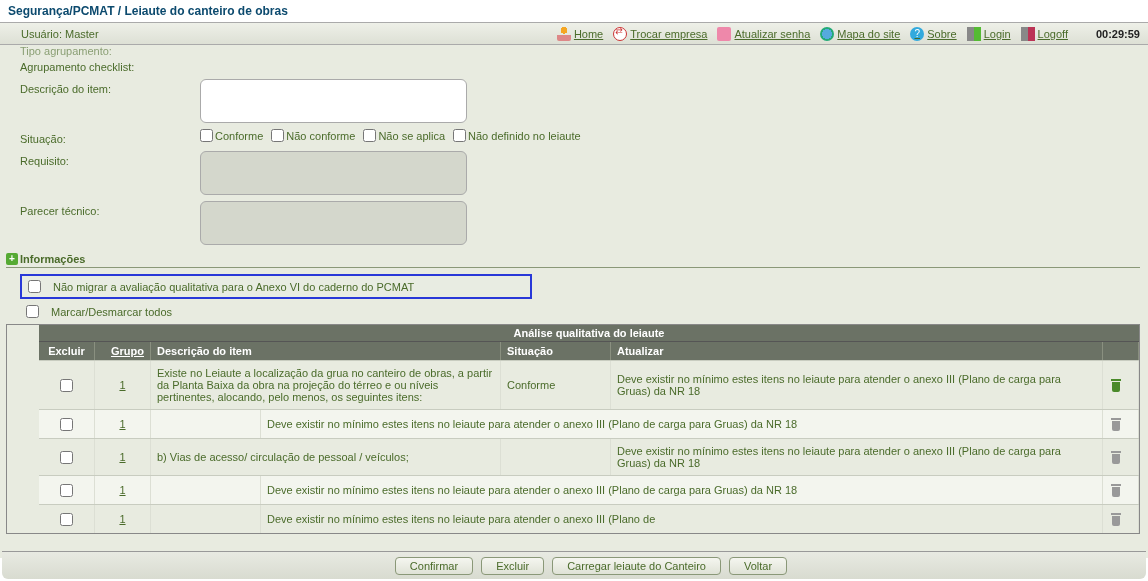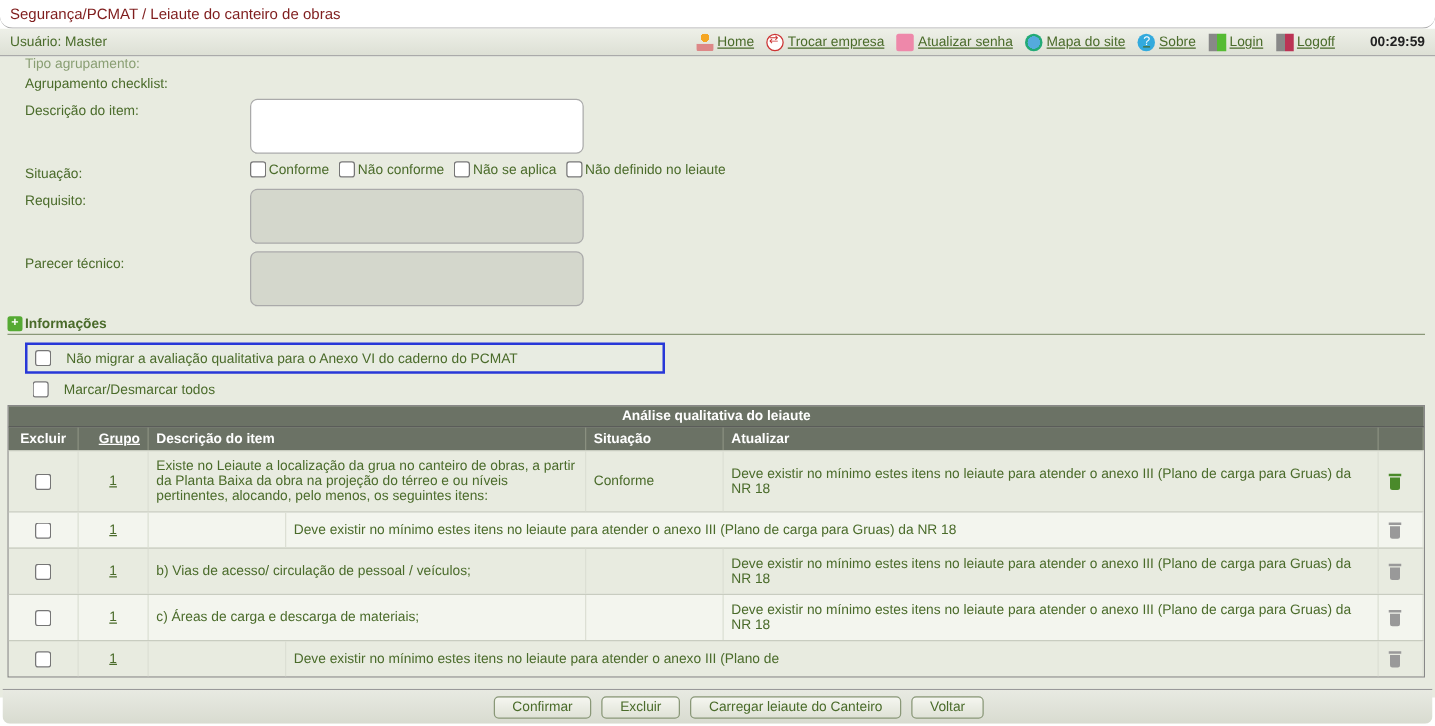--- a/index.html
+++ b/index.html
@@ -1,18 +1,18 @@
 <!DOCTYPE html>
 <html><head>
 <meta charset="utf-8">
 <style>
 * { box-sizing: border-box; margin: 0; padding: 0; }
 body { font-family: Verdana, Arial, sans-serif; font-size: 11px; color: #4a6b2a; background: #fff; width: 1148px; height: 581px; overflow: hidden; position: relative; }
-.breadcrumb { background: #fff; border-bottom: 1px solid #aaa; padding: 4px 8px; font-weight: normal; color: #7f1d1d; font-size: 12px; border-radius: 10px; }
-.topbar { background: linear-gradient(#eef0e8, #dde0d5); border-bottom: 1px solid #aaa; height: 22px; display: flex; align-items: center; padding: 0 8px; font-size: 11px; position: relative; text-align: center; }
+.breadcrumb { background: #fff; border-bottom: 1px solid #aaa; padding: 4px 8px; font-weight: bold; color: #0c4a6e; font-size: 12px; }
+.topbar { background: linear-gradient(#eef0e8, #dde0d5); border-bottom: 1px solid #aaa; height: 22px; display: flex; align-items: center; padding: 0 21px; font-size: 11px; position: relative; text-align: center; }
 .user { color: #4a6b2a; }
 .topnav { position: absolute; right: 8px; top: 0; height: 22px; display: flex; align-items: center; gap: 10px; }
 .topnav .nav-item { display: flex; align-items: center; gap: 3px; color: #4a6b2a; cursor: pointer; text-decoration: underline; }
 .topnav .ico { width: 14px; height: 14px; display: inline-block; }
 .clock { color: #222; font-weight: bold; margin-left: 18px; }
 .ico-home { background: radial-gradient(circle at 50% 40%, #f5a623 40%, transparent 41%); border-bottom: 6px solid #d88; border-radius: 2px; }
 .ico-swap { background: #fff; border: 1px solid #c33; border-radius: 50%; position: relative; }
 .ico-swap::after { content:"⇄"; position:absolute; top:-2px; left:1px; font-size:9px; color:#c33; }
 .ico-key { background: #e8a; border-radius: 2px; }
 .ico-globe { background: radial-gradient(circle,#5ad 50%,#2a7 51%); border-radius:50%; }
@@ -24,21 +24,21 @@
 .field-row { display: flex; align-items: flex-start; margin-bottom: 6px; }
 .field-label { width: 180px; color: #4a6b2a; padding-top: 4px; }
 .textarea-box { width: 267px; height: 44px; background: #fff; border: 1px solid #aaa; border-radius: 6px; resize: none; }
 .textarea-gray { width: 267px; height: 44px; background: #d4d7cc; border: 1px solid #aaa; border-radius: 6px; resize: none; }
 .checks { display: flex; gap: 8px; align-items: center; color: #4a6b2a; }
 .checks label { display: flex; align-items: center; gap: 2px; }
 .section-head { display: flex; align-items: center; gap: 2px; color: #4a6b2a; font-weight: bold; border-bottom: 1px solid #8a9878; margin-top: 6px; padding: 2px 0; margin-left: -14px; }
 .plus { width:12px; height:12px; background:#5a3; color:#fff; border-radius:2px; text-align:center; line-height:12px; font-size:10px; }
 .highlight-row { border: 2px solid #2838d8; padding: 4px 6px; margin-top: 6px; background: #e8ece2; display: flex; align-items: center; gap: 12px; width: 512px; }
 .check-row { padding: 4px 6px; margin-top: 2px; display: flex; align-items: center; gap: 12px; }
-.table-wrap { border: 1px solid #888; margin-top: 2px; margin-left: -14px; }
+.table-wrap { border: 1px solid #888; margin-top: 2px; margin-left: -14px; padding-left: 32px; }
 .table-title { background: #6b7265; color: #fff; text-align: center; font-weight: bold; padding: 2px; border-bottom:1px solid #555; }
 .hdr { display: flex; background: #6b7265; color: #fff; font-weight: bold; }
 .hdr > div { padding: 3px 6px; border-right: 1px solid #8a9080; }
 .col-ex { width: 56px; text-align:center; }
 .col-gr { width: 56px; text-align:right;text-decoration:underline; }
 .col-desc { flex: 0 0 350px; }
 .col-sit { width: 110px; }
 .col-req { flex: 1; }
 .col-del { width: 36px; text-align:center; }
 .row { display: flex; border-top: 1px solid #c8ccc0; font-size: 11px; color: #4a6b2a; }
@@ -193,21 +193,20 @@
           <div class="col-req">Deve existir no mínimo estes itens no leiaute para atender o anexo III (Plano de carga para Gruas) da NR 18</div>
           <div class="col-del">
             <span class="trash gray"></span>
           </div>
         </div>
         <div class="row norm">
           <div class="col-ex">
             <input type="checkbox" style="">
           </div>
           <div class="col-gr">1</div>
-          <div class="col-desc">c) Áreas de carga e descarga de materiais;</div>
           <div class="col-sit"></div>
           <div class="col-req">Deve existir no mínimo estes itens no leiaute para atender o anexo III (Plano de carga para Gruas) da NR 18</div>
           <div class="col-del">
             <span class="trash gray"></span>
           </div>
         </div>
         <div class="row alt">
           <div class="col-ex">
             <input type="checkbox" style="">
           </div>

